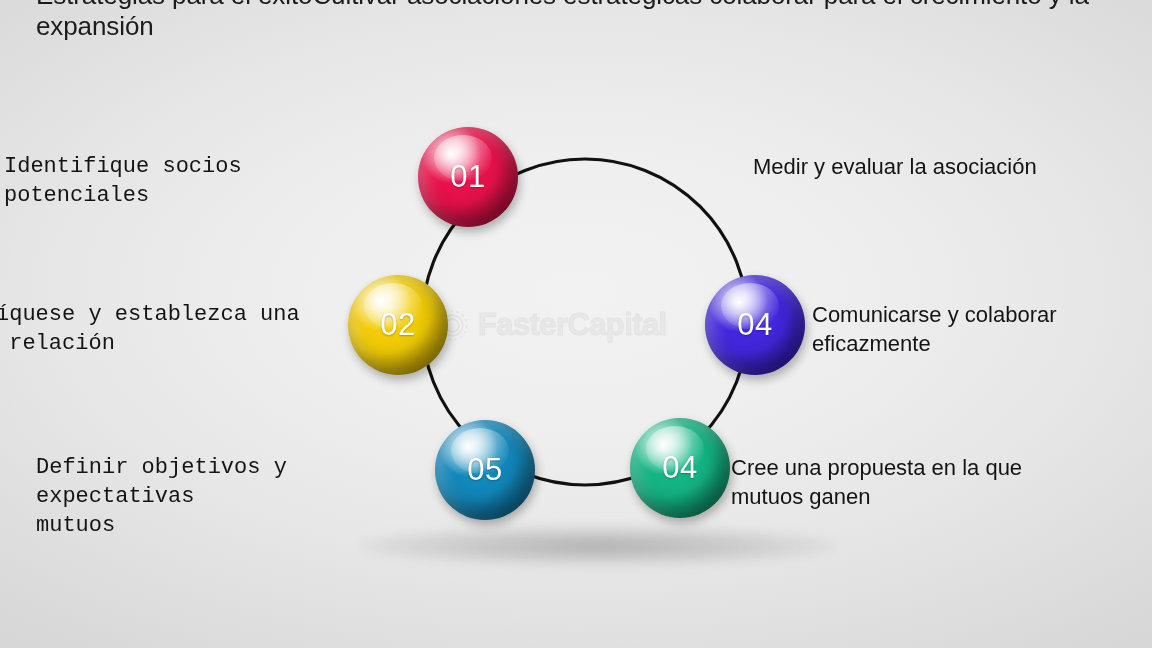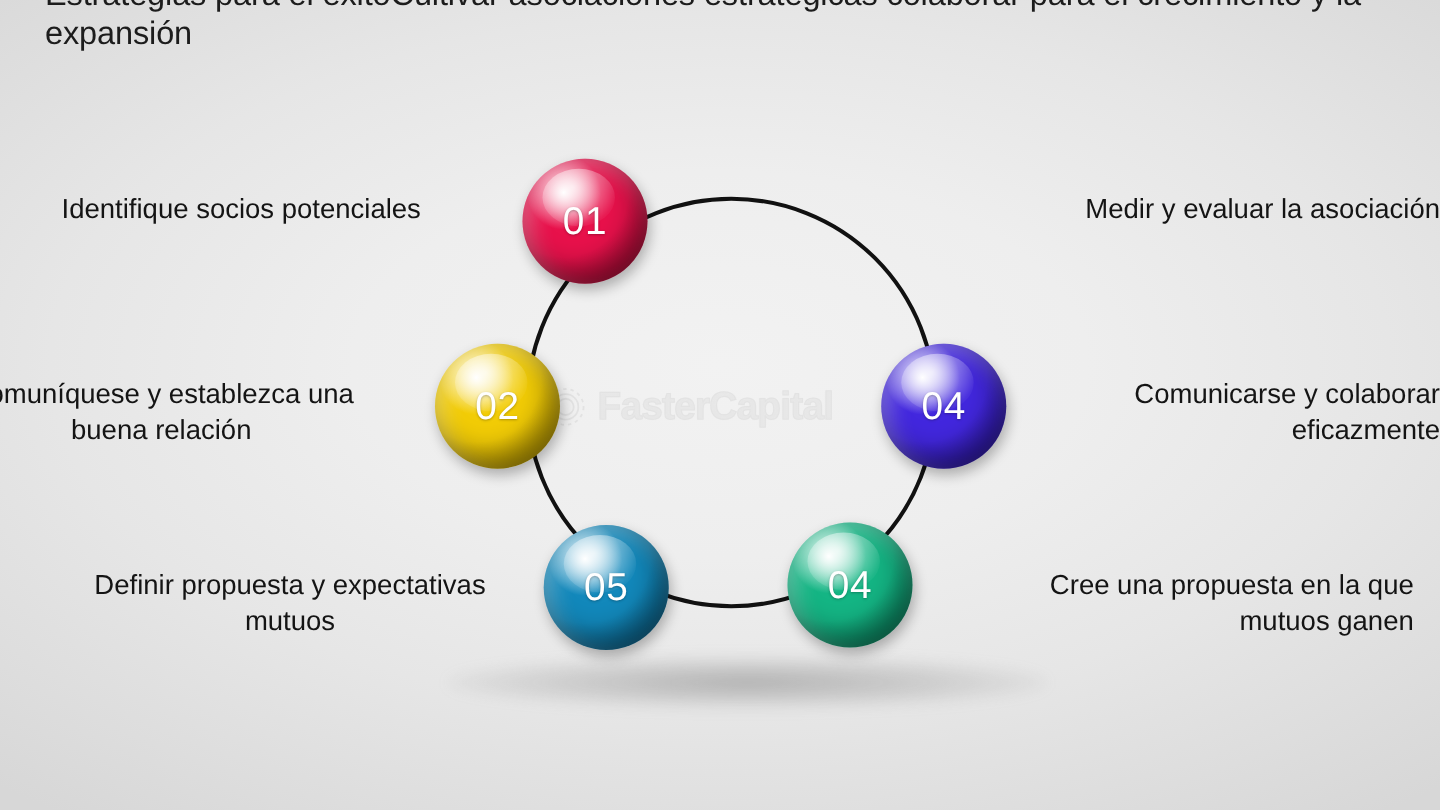--- a/index.html
+++ b/index.html
@@ -145,22 +145,22 @@
   }
 
   
   .label {
     position: absolute;
     color: #141414;
     font-size: 22px;
     line-height: 29px;
     white-space: pre-wrap;
   }
-  .label.left  { text-align: center; }
-  .label.right { text-align: right; }
+  .label.left  { text-align: left; font-family: Liberation Mono, monospace; }
+  .label.right { text-align: left; }
 </style>
 </head>
 <body>
 
 <div id="slide">
 
   <div id="title-block">Estrategias para el éxitoCultivar asociaciones estratégicas colaborar para el crecimiento y la expansión</div>
 
   <div id="diagram">
 
@@ -194,21 +194,21 @@
       <div class="num">02</div>
     </div>
     <div class="label left" style="left:-70px; top:300px; width:398px;">Comuníquese y establezca una
 buena relación</div>
 
     <div class="node" style="left:435px; top:420px;">
       <div class="sphere" style="background: radial-gradient(circle at 33% 27%, rgb(255, 255, 255) 0%, rgb(18, 136, 187) 30%, rgb(18, 136, 187) 52%, rgb(11, 93, 131) 88%, rgb(11, 93, 131) 100%);"></div>
       <div class="gloss"></div>
       <div class="num">05</div>
     </div>
-    <div class="label left" style="left:36px; top:453px; width:392px;">Definir propuesta y expectativas
+    <div class="label left" style="left:36px; top:453px; width:392px;">Definir objetivos y expectativas
 mutuos</div>
 
     <div class="node" style="left:630px; top:418px;">
       <div class="sphere" style="background: radial-gradient(circle at 33% 27%, rgb(255, 255, 255) 0%, rgb(20, 181, 132) 30%, rgb(20, 181, 132) 52%, rgb(10, 126, 91) 88%, rgb(10, 126, 91) 100%);"></div>
       <div class="gloss"></div>
       <div class="num">04</div>
     </div>
     <div class="label right" style="left:731px; top:453px; width:400px;">Cree una propuesta en la que
 mutuos ganen</div>
 

